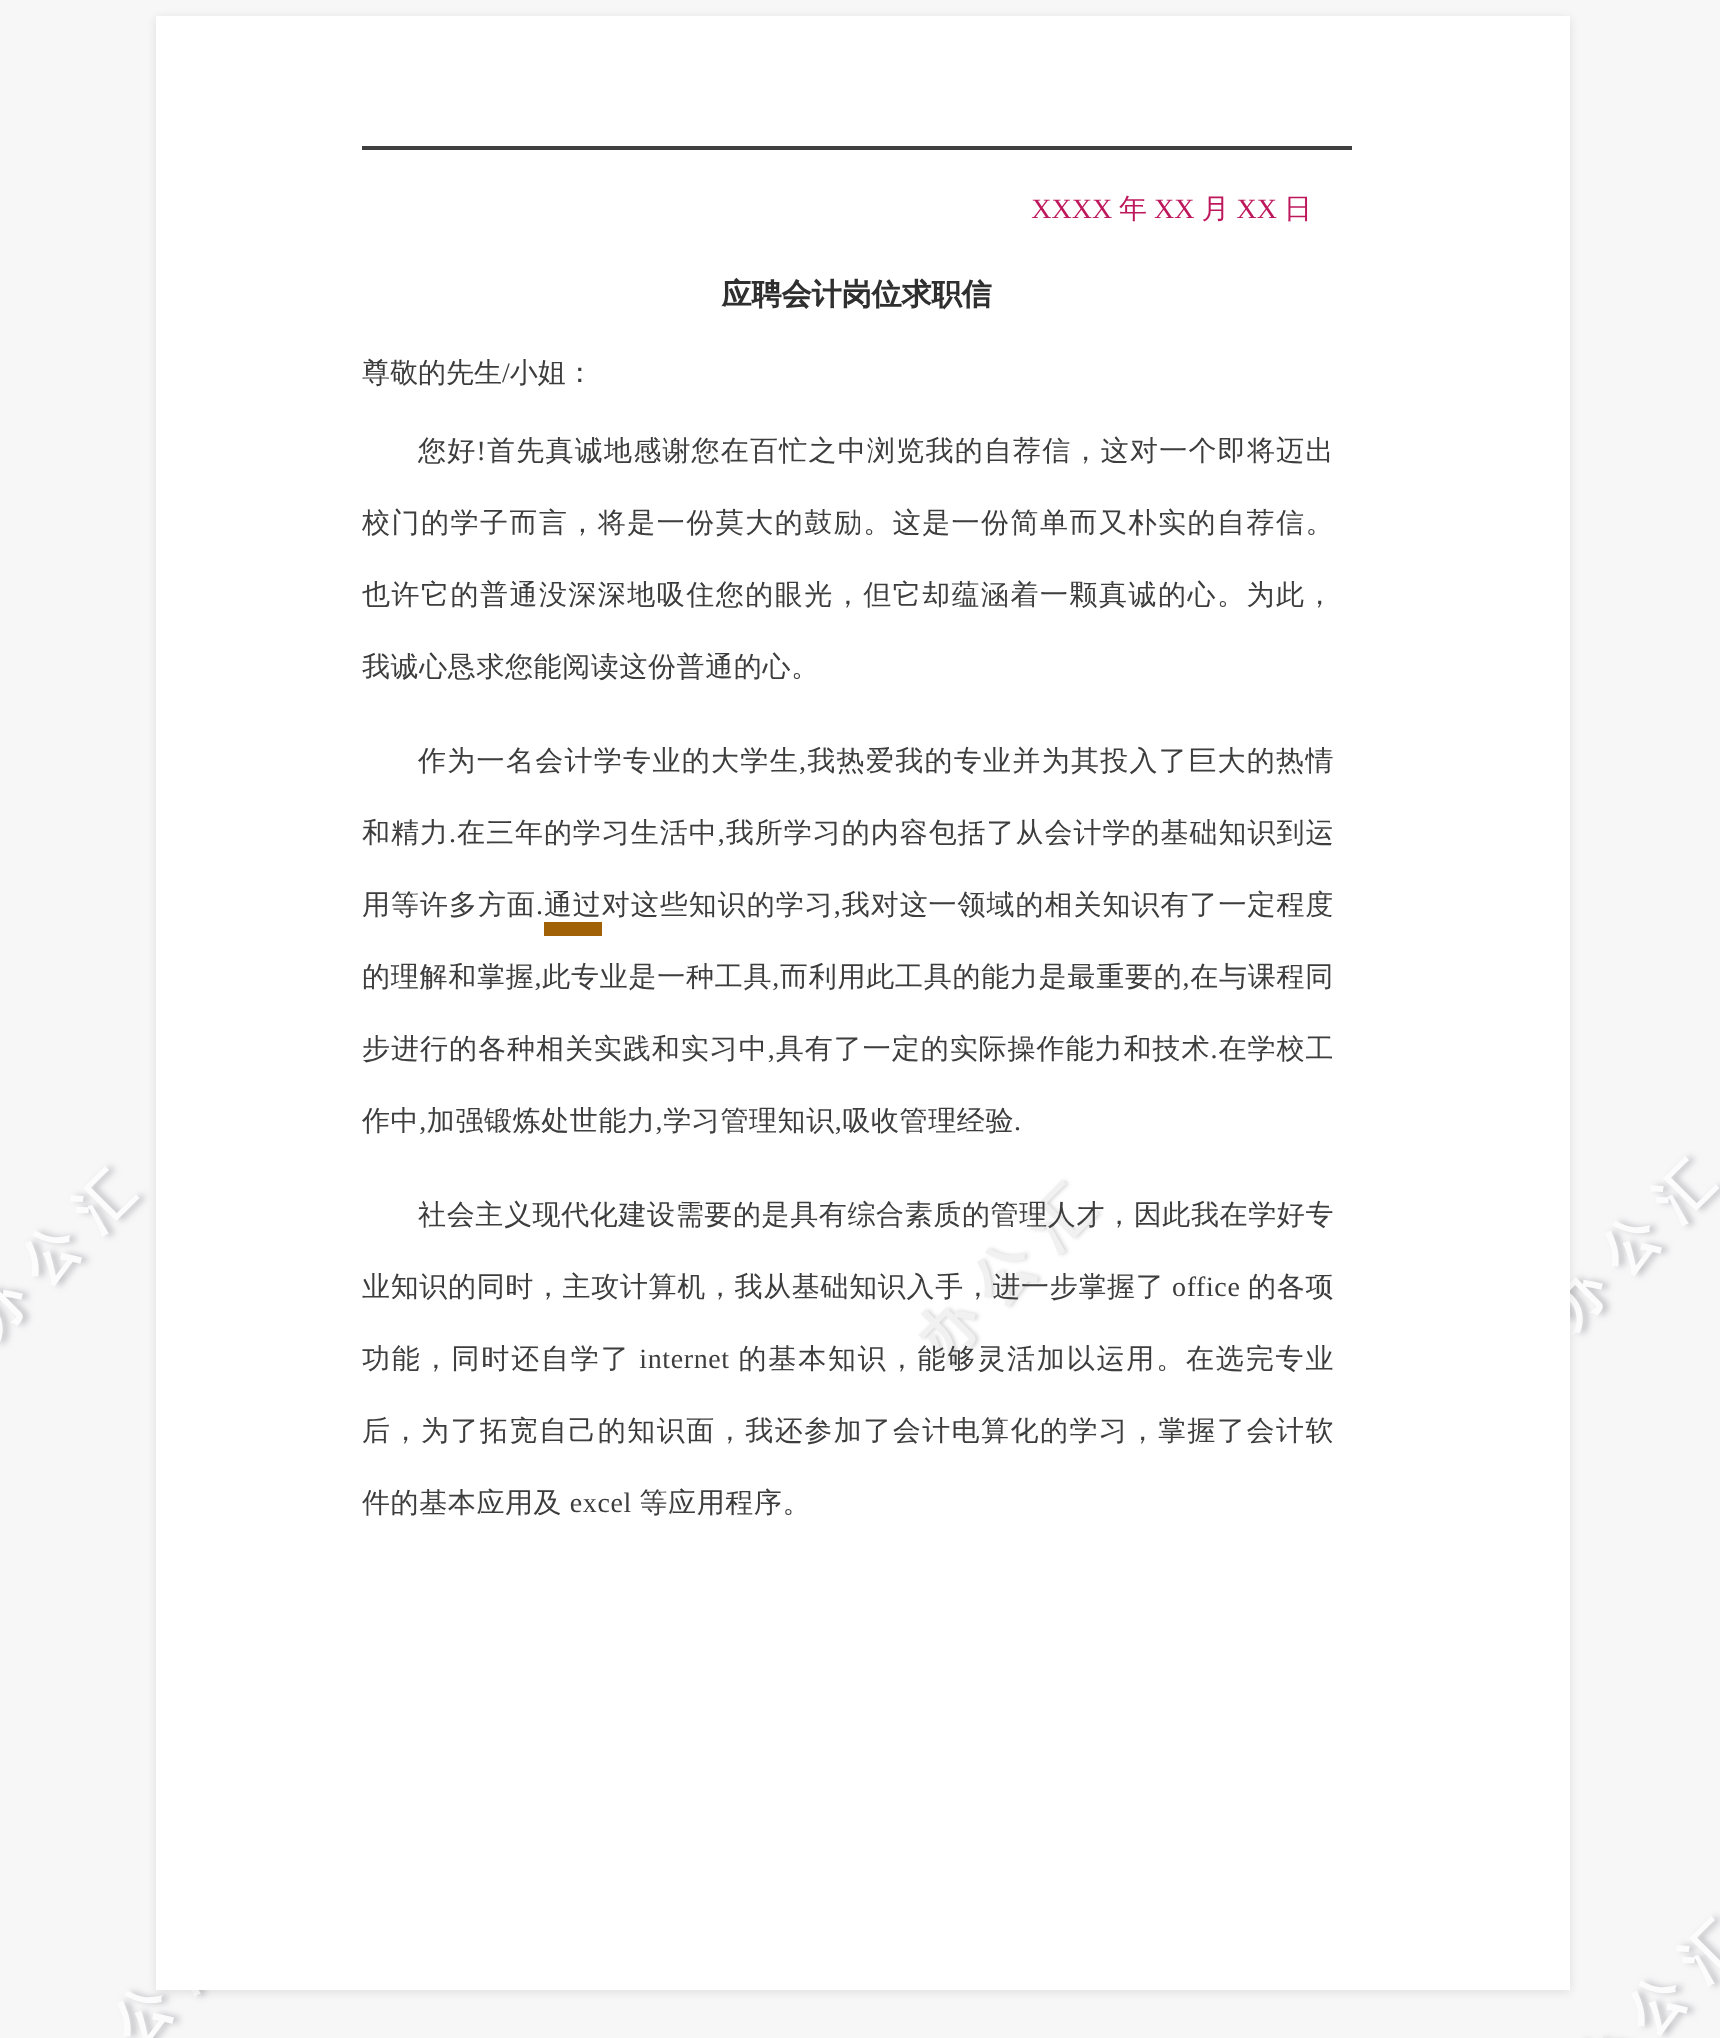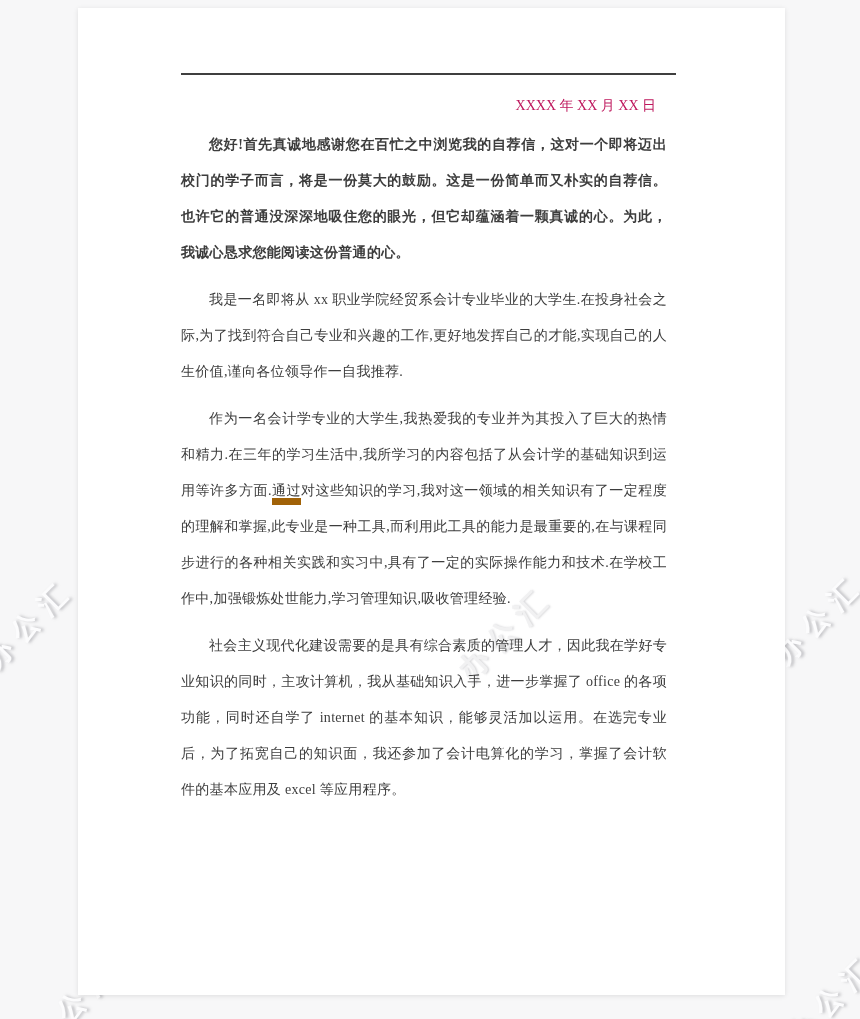--- a/index.html
+++ b/index.html
@@ -61,21 +61,21 @@
   .body-text p.para {
     width: 486px;
     margin: 11px 0 0 0;
     font-size: 14px;
     line-height: 36px;
     text-align: justify;
     text-indent: 2em;
     letter-spacing: 0.3px;
     color: #3d3d3d;
   }
-  .body-text p.para:first-of-type { margin-top: 3px; font-weight: bold; }
+  .body-text p.para:first-of-type { margin-top: 3px; }
   .underlined {
     border-bottom: 7px solid #a16207;
   }
   
   .watermark {
     position: absolute;
     font-family: "Liberation Sans", "DejaVu Sans", sans-serif;
     font-size: 28px;
     font-weight: bold;
     letter-spacing: 10px;
@@ -109,24 +109,25 @@
   <span class="watermark wm-on-gray wm-bottom-right">办公汇</span>
 
   <div class="page">
     <span class="watermark wm-on-white wm-center">办公汇</span>
 
     <div class="content">
       <hr class="header-rule">
 
       <p class="date-line">XXXX 年 XX 月 XX 日</p>
 
+      <p class="letter-title">应聘会计岗位求职信</p>
 
+      <p class="salutation">尊敬的先生/小姐：</p>
 
       <div class="body-text">
         <p class="para">您好!首先真诚地感谢您在百忙之中浏览我的自荐信，这对一个即将迈出校门的学子而言，将是一份莫大的鼓励。这是一份简单而又朴实的自荐信。也许它的普通没深深地吸住您的眼光，但它却蕴涵着一颗真诚的心。为此，我诚心恳求您能阅读这份普通的心。</p>
-        <p class="para">我是一名即将从 xx 职业学院经贸系会计专业毕业的大学生.在投身社会之际,为了找到符合自己专业和兴趣的工作,更好地发挥自己的才能,实现自己的人生价值,谨向各位领导作一自我推荐.</p>
         <p class="para"><span>作为一名会计学专业的大学生,我热爱我的专业并为其投入了巨大的热情和精力.在三年的学习生活中,我所学习的内容包括了从会计学的基础知识到运用等许多方面.</span><span class="underlined">通过</span><span>对这些知识的学习,我对这一领域的相关知识有了一定程度的理解和掌握,此专业是一种工具,而利用此工具的能力是最重要的,在与课程同步进行的各种相关实践和实习中,具有了一定的实际操作能力和技术.在学校工作中,加强锻炼处世能力,学习管理知识,吸收管理经验.</span></p>
         <p class="para">社会主义现代化建设需要的是具有综合素质的管理人才，因此我在学好专业知识的同时，主攻计算机，我从基础知识入手，进一步掌握了 office 的各项功能，同时还自学了 internet 的基本知识，能够灵活加以运用。在选完专业后，为了拓宽自己的知识面，我还参加了会计电算化的学习，掌握了会计软件的基本应用及 excel 等应用程序。</p>
       </div>
     </div>
   </div>
 
 </div>
 
 </body></html>

